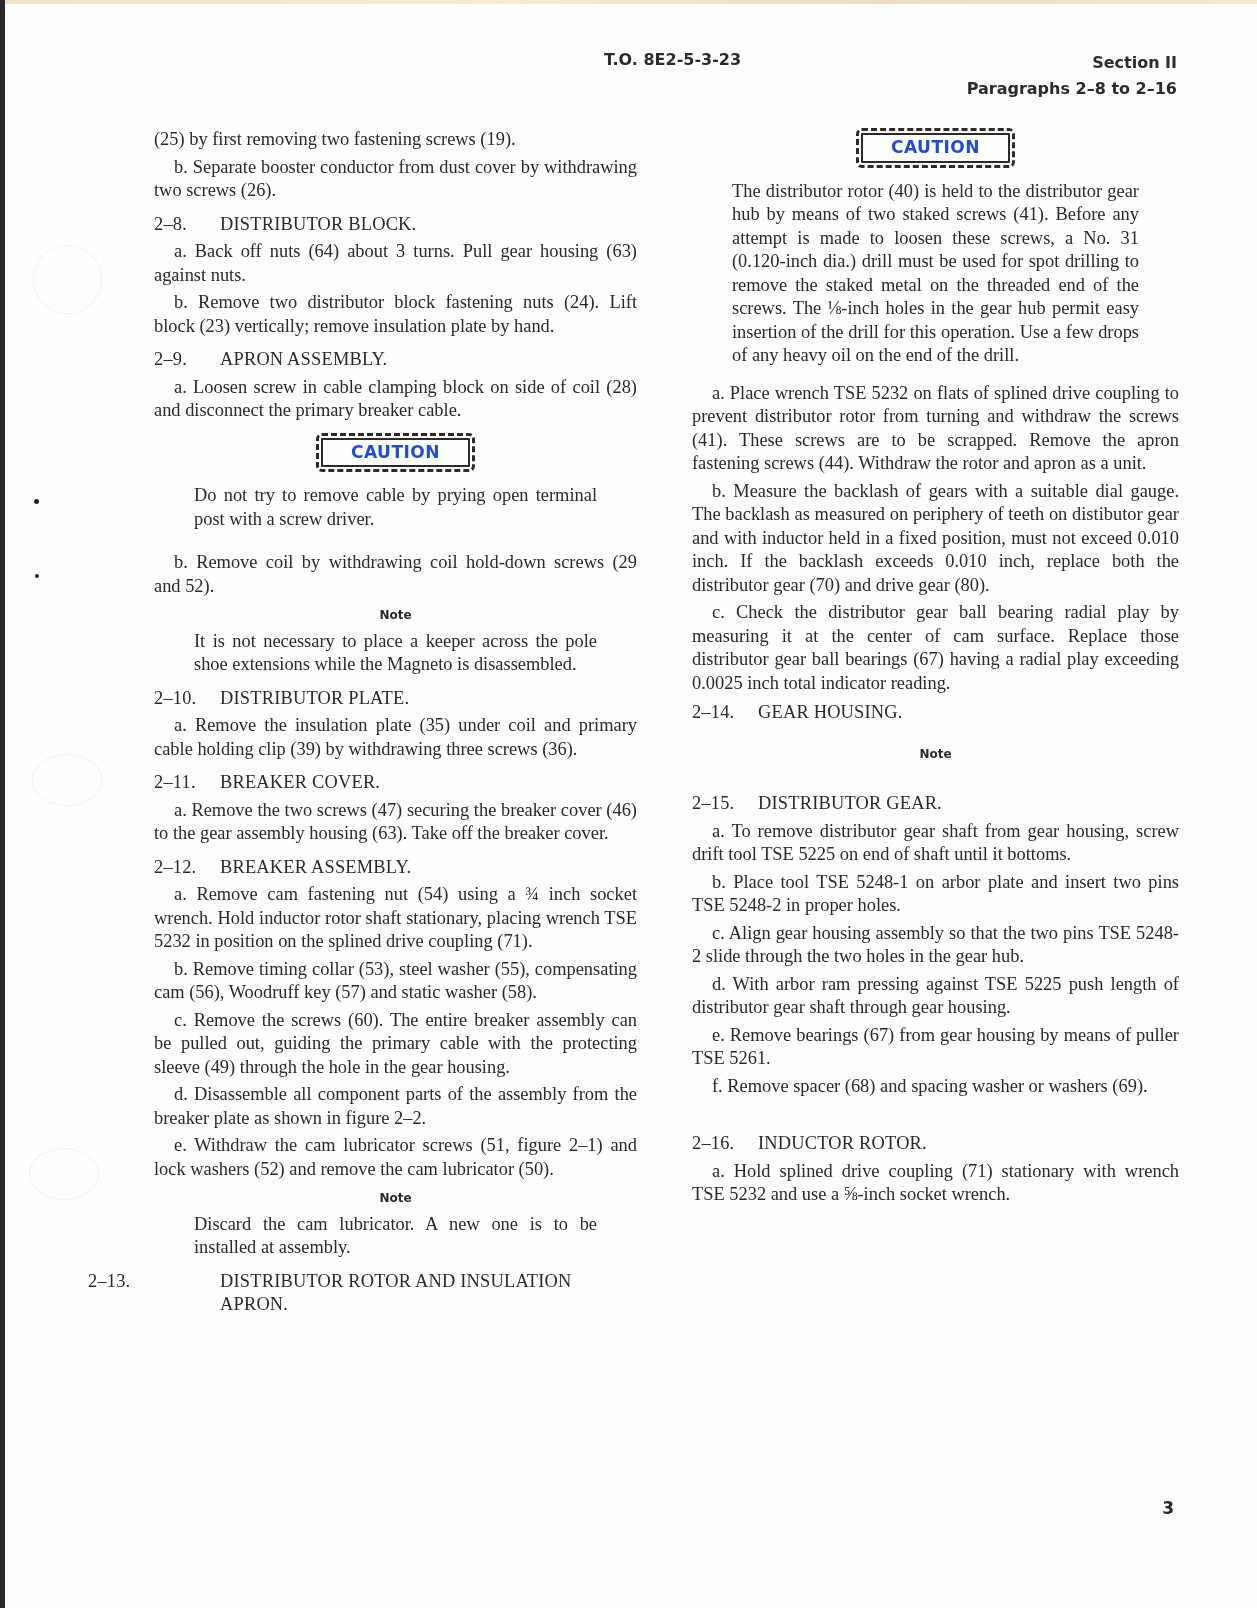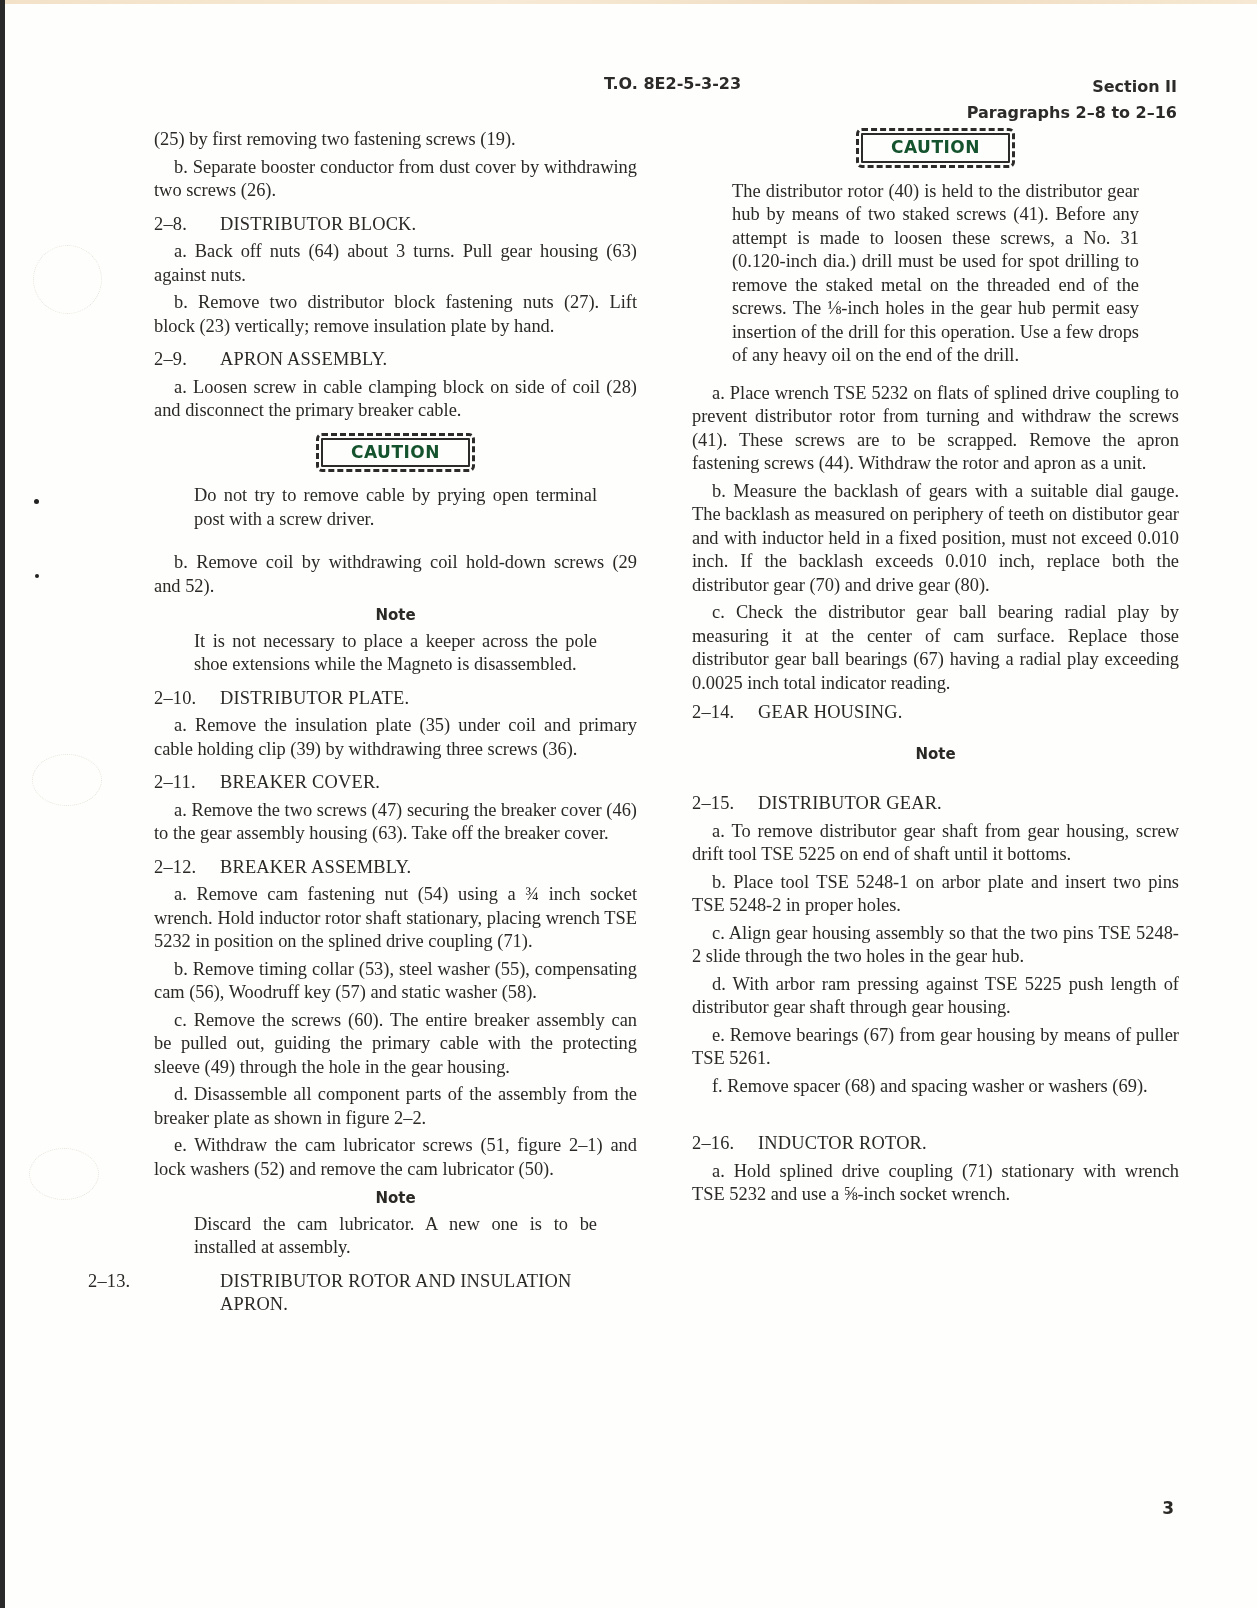--- a/index.html
+++ b/index.html
@@ -7,45 +7,45 @@
       width: 1257px; height: 1608px; position: relative; overflow: hidden;
       background: #fefefc; color: #2b2926;
       font-family: "Liberation Serif", "DejaVu Serif", serif;
     }
     .binding-edge { position: absolute; left: 0; top: 0; width: 5px; height: 1608px; background: #2a2a2a; }
     .top-edge { position: absolute; left: 0; top: 0; width: 1257px; height: 4px;
       background: linear-gradient(90deg, #f3e2c8, #f7ead6 40%, #efdcc0 70%, #f6e8d2); }
     .punch-hole { position: absolute; border: 1px dotted #e6e3dc; border-radius: 50%; }
     .speck { position: absolute; width: 5px; height: 5px; border-radius: 50%; background: #222; }
 
-    .header { position: absolute; top: 74px; font-family: "DejaVu Sans", sans-serif; font-weight: bold; font-size: 16px; color: #2d2b29; }
+    .header { position: absolute; top: 50px; font-family: "DejaVu Sans", sans-serif; font-weight: bold; font-size: 16px; color: #2d2b29; }
     .header-doc { left: 604px; }
     .header-right { right: 80px; text-align: right; line-height: 26px; }
 
     .column { position: absolute; font-size: 18.4px; line-height: 23.5px; text-align: justify; }
     .col-left { left: 154px; top: 128px; width: 483px; }
     .col-right { left: 692px; top: 128px; width: 487px; }
 
     .para-heading { margin: 10px 0 4px 0; letter-spacing: 0.2px; }
     .para-heading .num { display: inline-block; width: 66px; }
     .para-heading.two-line { padding-left: 66px; text-indent: -66px; }
     p { margin: 0 0 4px 0; }
     p.step { text-indent: 20px; }
     p.cont { text-indent: 0; }
     .gap { height: 14px; }
 
     .caution-wrap { display: flex; justify-content: center; margin: 10px 0 12px 0; }
     .caution-box {
       position: relative; padding: 5px 32px; font-family: "DejaVu Sans", sans-serif; font-weight: bold;
-      font-size: 17px; letter-spacing: 0.5px; color: #14532d;
+      font-size: 17px; letter-spacing: 0.5px; color: #1d4ed8;
       border: 3px dashed #2d2b29; border-radius: 6px;
       outline: 2px solid #2d2b29; outline-offset: -7px;
     }
     .notice-body { margin: 0 40px 0 40px; text-align: justify; }
-    .note-title { text-align: center; font-family: "DejaVu Sans", sans-serif; font-weight: bold; font-size: 15px; margin: 6px 0 2px 0; }
+    .note-title { text-align: center; font-family: "DejaVu Sans", sans-serif; font-weight: bold; font-size: 12px; margin: 6px 0 2px 0; }
     .page-number { position: absolute; right: 83px; top: 1498px; font-family: "DejaVu Sans", sans-serif; font-weight: bold; font-size: 17px; }
   </style>
 </head>
 <body>
 
 <div class="top-edge"></div>
 <div class="binding-edge"></div>
 <div class="punch-hole" style="left:33px;top:245px;width:67px;height:67px;"></div>
 <div class="punch-hole" style="left:32px;top:754px;width:68px;height:50px;"></div>
 <div class="punch-hole" style="left:29px;top:1148px;width:68px;height:50px;"></div>
@@ -59,21 +59,21 @@
 </div>
 
 <div class="column col-left">
   <p class="cont">(25) by first removing two fastening screws (19).</p>
   <p class="step">b. Separate booster conductor from dust cover by withdrawing two screws (26).</p>
 
   <div class="para-heading">
     <span class="num">2–8.</span><span>DISTRIBUTOR BLOCK.</span>
   </div>
   <p class="step">a. Back off nuts (64) about 3 turns. Pull gear housing (63) against nuts.</p>
-  <p class="step">b. Remove two distributor block fastening nuts (27). Lift block (23) vertically; remove insulation plate by hand.</p>
+  <p class="step">b. Remove two distributor block fastening nuts (24). Lift block (23) vertically; remove insulation plate by hand.</p>
 
   <div class="para-heading">
     <span class="num">2–9.</span><span>APRON ASSEMBLY.</span>
   </div>
   <p class="step">a. Loosen screw in cable clamping block on side of coil (28) and disconnect the primary breaker cable.</p>
   <div class="caution-wrap">
     <div class="caution-box">CAUTION</div>
   </div>
   <div class="notice-body">Do not try to remove cable by prying open terminal post with a screw driver.</div>
   <div class="gap"></div>

